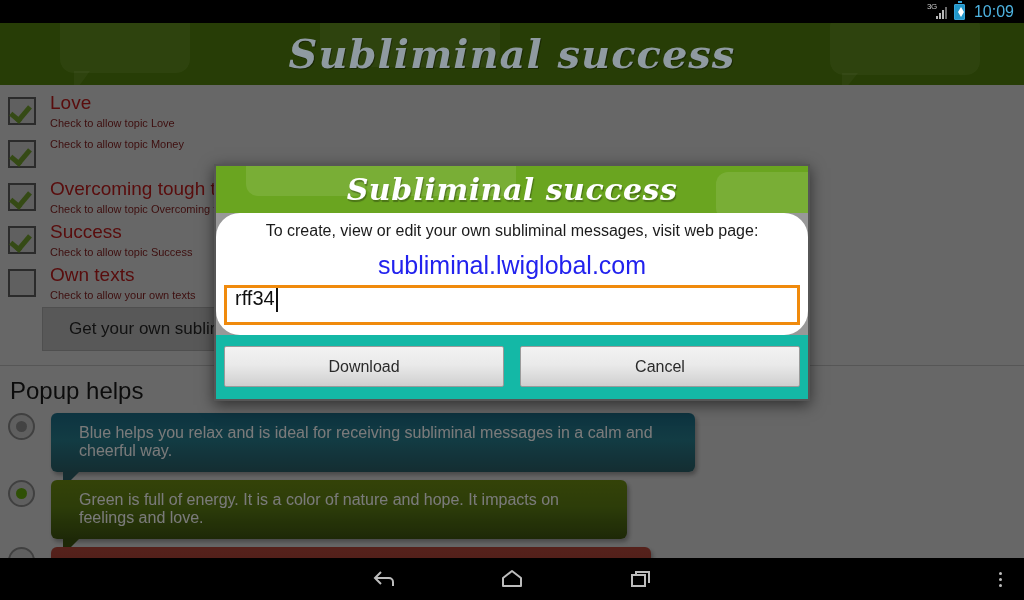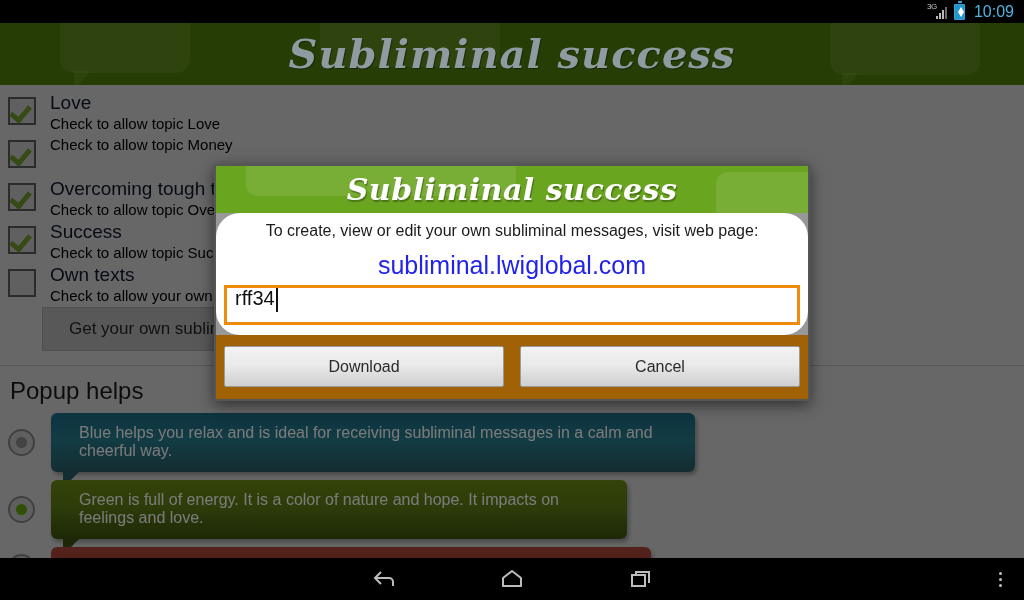--- a/index.html
+++ b/index.html
@@ -183,27 +183,27 @@
     position: absolute;
     left: 4px; top: 3px;
     width: 8px; height: 15px;
     border: solid #6f9c2c;
     border-width: 0 5px 5px 0;
     transform: rotate(40deg);
   }
   .pref-txt { display: flex; flex-direction: column; }
   .pref-title {
     font-size: 19px;
-    color: #0f172a;
+    color: #b91c1c;
     line-height: 22px;
     white-space: nowrap;
   }
   .pref-sub {
-    font-size: 15px;
-    color: #000000;
+    font-size: 11px;
+    color: #7f1d1d;
     line-height: 19px;
     white-space: nowrap;
   }
 
   #own-btn {
     margin: 7px 0 0 42px;
     display: inline-block;
     padding: 11px 26px;
     background: #b9b9b9;
     border: 1px solid #a6a6a6;
@@ -219,21 +219,20 @@
   }
 
   #popup-color-title {
     font-size: 24px;
     color: #1b1b1b;
     padding: 11px 0 4px 10px;
   }
 
   .color-row {
     display: flex;
-    align-items: center;
     padding: 4px 0 4px 8px;
     position: relative;
   }
   .radio {
     width: 27px; height: 27px;
     border-radius: 50%;
     border: 2px solid #868686;
     background: #c6c6c6;
     flex: none;
     margin-right: 16px;
@@ -363,21 +362,21 @@
   #caret {
     width: 2px;
     height: 24px;
     background: #111;
     margin-left: 1px;
   }
   #dlg-buttons {
     display: flex;
     gap: 16px;
     padding: 11px 8px 12px 8px;
-    background: #a16207;
+    background: #14b8a6;
     text-align: right;
   }
   .dbtn {
     flex: 1;
     height: 41px;
     background: linear-gradient(to bottom, #f2f2f2 0%, #eaeaea 45%, #cfcfcf 100%);
     border: 1px solid #9a9a9a;
     border-radius: 2px;
     font-size: 16px;
     color: #2a2a2a;

